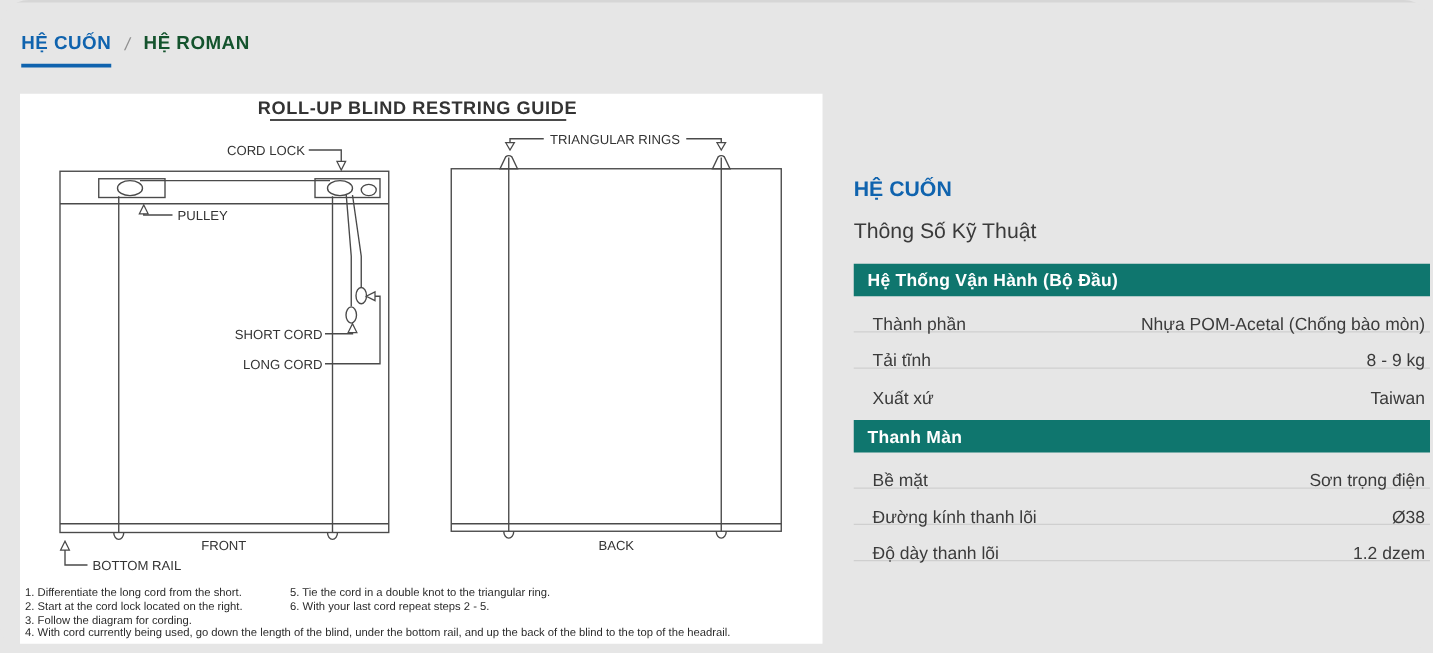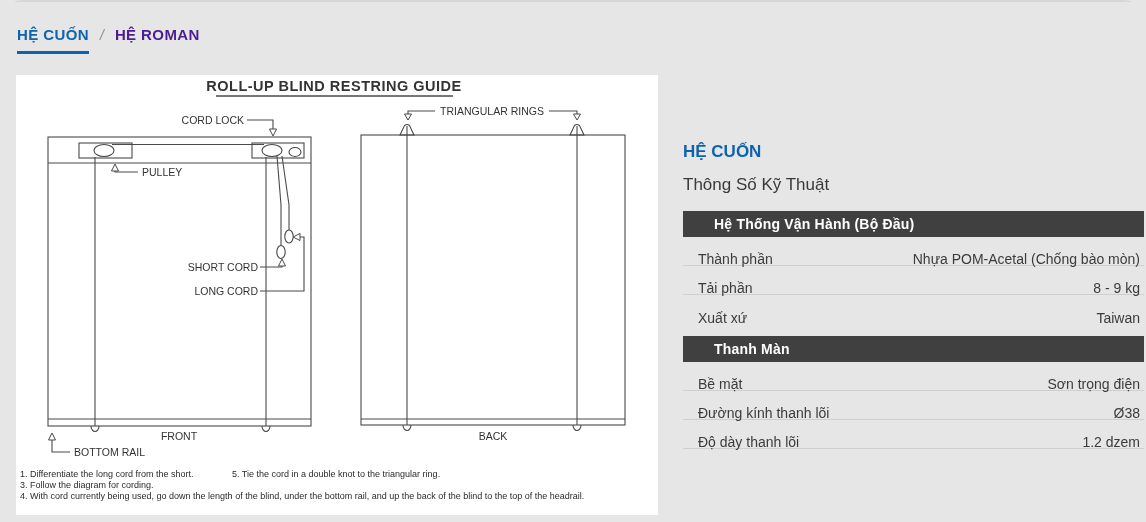--- a/index.html
+++ b/index.html
@@ -20,21 +20,21 @@
     background:#d6d6d6;
   }
 
   
   .breadcrumb {
     position:absolute; left:17px; top:25px;
     display:flex; align-items:flex-start;
   }
   .crumb {
     font-size:15px; font-weight:bold; letter-spacing:.4px;
-    color:#4c1d95; text-decoration:none; cursor:pointer;
+    color:#14532d; text-decoration:none; cursor:pointer;
     line-height:20px;
   }
   .crumb.active {
     color:#0f63ae;
     padding-bottom:6px;
     border-bottom:3px solid #0f63ae;
   }
   .crumb-sep {
     color:#8f8f8f; font-size:14px; line-height:20px;
     margin:0 11px; font-style:italic;
@@ -57,22 +57,22 @@
   
   .specs { position:absolute; left:683px; top:142px; width:461px; }
   .specs-title {
     margin:0; font-size:17px; font-weight:bold; color:#0f63ae; line-height:20px;
   }
   .specs-subtitle {
     margin-top:12px; font-size:17px; color:#3a3a3a; line-height:22px;
   }
   .sec-header {
     margin-top:15px; height:26px; line-height:26px;
-    background:#404040; color:#ffffff;
-    font-size:14px; font-weight:bold; padding-left:31px;
+    background:#0f766e; color:#ffffff;
+    font-size:14px; font-weight:bold; padding-left:11px;
     letter-spacing:.2px;
   }
   .sec-header.second { margin-top:12px; }
   .srow {
     display:flex; justify-content:space-between; align-items:center;
     height:29px; padding:16px 4px 0 15px;
     font-size:14px; color:#3b3b3b;
     border-bottom:1px solid #cfcfcf;
   }
   .srow.no-border { border-bottom:none;gap:27px; }
@@ -152,36 +152,39 @@
         <text x="58" y="381">BOTTOM RAIL</text>
         <text x="476" y="40" text-anchor="middle">TRIANGULAR RINGS</text>
         <text x="477" y="365" text-anchor="middle">BACK</text>
       </g>
     </svg>
 
     <div class="instructions">
       <div class="iline">
         <span class="c1">1. Differentiate the long cord from the short.</span><span>5. Tie the cord in a double knot to the triangular ring.</span>
       </div>
+      <div class="iline">
+        <span class="c1">2. Start at the cord lock located on the right.</span><span>6. With your last cord repeat steps 2 - 5.</span>
+      </div>
       <div class="iline">3. Follow the diagram for cording.</div>
       <div class="iline">4. With cord currently being used, go down the length of the blind, under the bottom rail, and up the back of the blind to the top of the headrail.</div>
     </div>
   </section>
 
   <aside class="specs">
     <h1 class="specs-title">HỆ CUỐN</h1>
     <div class="specs-subtitle">Thông Số Kỹ Thuật</div>
 
     <div class="sec-header">Hệ Thống Vận Hành (Bộ Đầu)</div>
     <div class="srow">
       <span class="lbl">Thành phần</span>
       <span class="val">Nhựa POM-Acetal (Chống bào mòn)</span>
     </div>
     <div class="srow">
-      <span class="lbl">Tải phần</span>
+      <span class="lbl">Tải tĩnh</span>
       <span class="val">8 - 9 kg</span>
     </div>
     <div class="srow no-border">
       <span class="lbl">Xuất xứ</span>
       <span class="val">Taiwan</span>
     </div>
 
     <div class="sec-header second">Thanh Màn</div>
     <div class="srow">
       <span class="lbl">Bề mặt</span>

